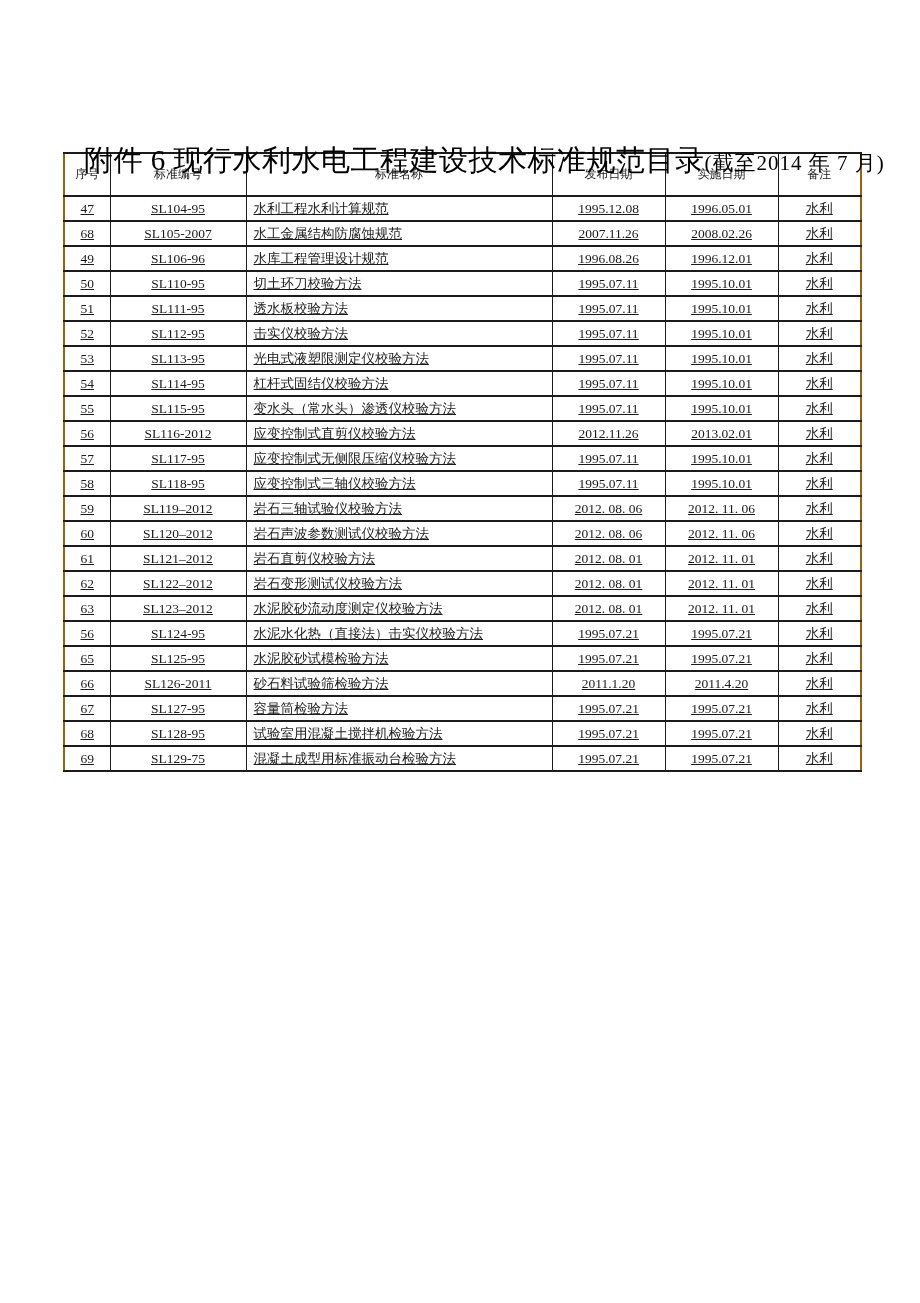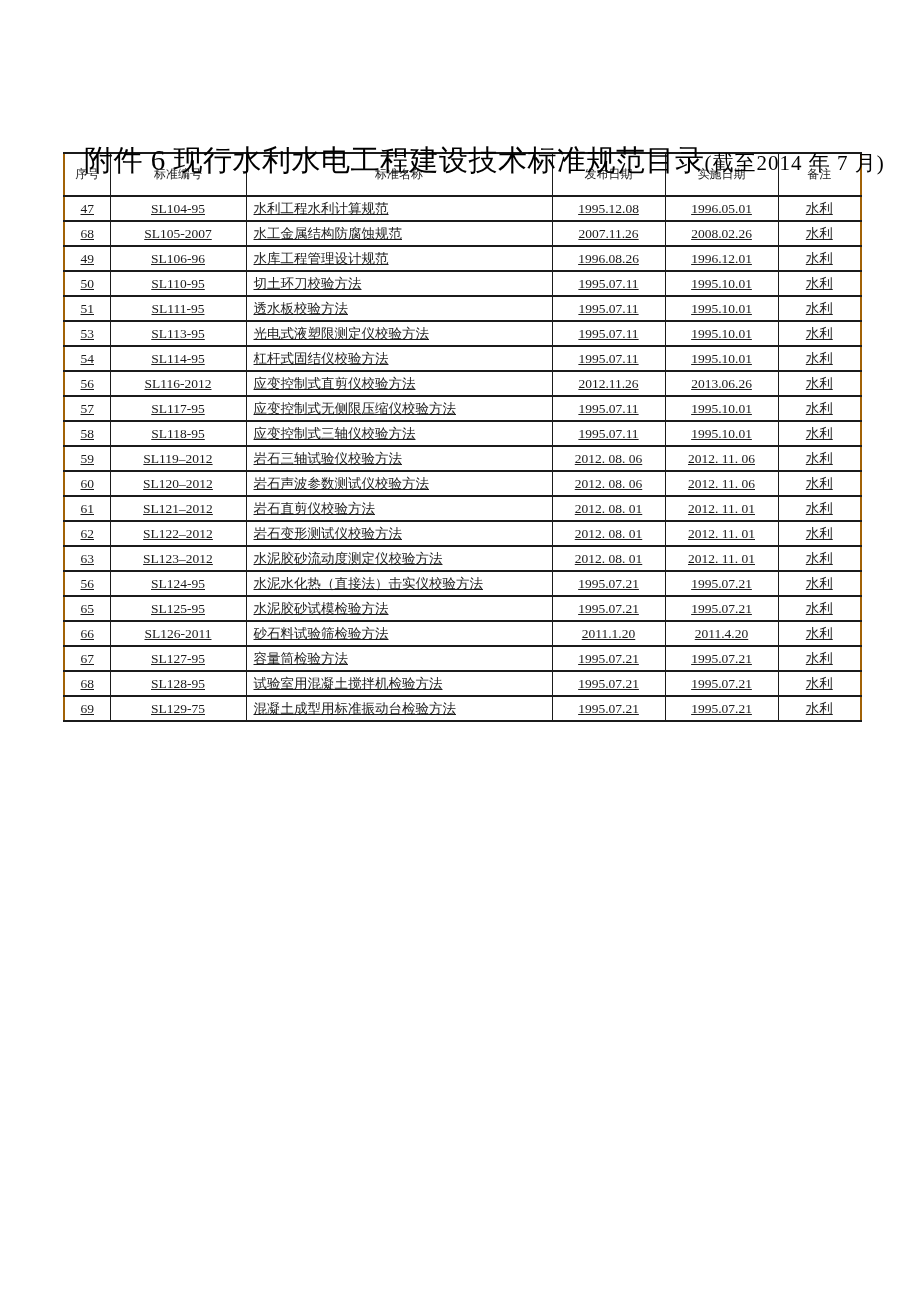--- a/index.html
+++ b/index.html
@@ -141,41 +141,57 @@
   </tr>
         <tr>
     <td class="cell-seq">51</td>
     <td class="cell-code">SL111-95</td>
     <td class="cell-name">透水板校验方法</td>
     <td class="cell-pub">1995.07.11</td>
     <td class="cell-impl">1995.10.01</td>
     <td class="cell-note">水利</td>
   </tr>
         <tr>
+    <td class="cell-seq">52</td>
+    <td class="cell-code">SL112-95</td>
+    <td class="cell-name">击实仪校验方法</td>
+    <td class="cell-pub">1995.07.11</td>
+    <td class="cell-impl">1995.10.01</td>
+    <td class="cell-note">水利</td>
+  </tr>
+        <tr>
     <td class="cell-seq">53</td>
     <td class="cell-code">SL113-95</td>
     <td class="cell-name">光电式液塑限测定仪校验方法</td>
     <td class="cell-pub">1995.07.11</td>
     <td class="cell-impl">1995.10.01</td>
     <td class="cell-note">水利</td>
   </tr>
         <tr>
     <td class="cell-seq">54</td>
     <td class="cell-code">SL114-95</td>
     <td class="cell-name">杠杆式固结仪校验方法</td>
+    <td class="cell-pub">1995.07.11</td>
+    <td class="cell-impl">1995.10.01</td>
+    <td class="cell-note">水利</td>
+  </tr>
+        <tr>
+    <td class="cell-seq">55</td>
+    <td class="cell-code">SL115-95</td>
+    <td class="cell-name">变水头（常水头）渗透仪校验方法</td>
     <td class="cell-pub">1995.07.11</td>
     <td class="cell-impl">1995.10.01</td>
     <td class="cell-note">水利</td>
   </tr>
         <tr>
     <td class="cell-seq">56</td>
     <td class="cell-code">SL116-2012</td>
     <td class="cell-name">应变控制式直剪仪校验方法</td>
     <td class="cell-pub">2012.11.26</td>
-    <td class="cell-impl">2013.06.26</td>
+    <td class="cell-impl">2013.02.01</td>
     <td class="cell-note">水利</td>
   </tr>
         <tr>
     <td class="cell-seq">57</td>
     <td class="cell-code">SL117-95</td>
     <td class="cell-name">应变控制式无侧限压缩仪校验方法</td>
     <td class="cell-pub">1995.07.11</td>
     <td class="cell-impl">1995.10.01</td>
     <td class="cell-note">水利</td>
   </tr>

